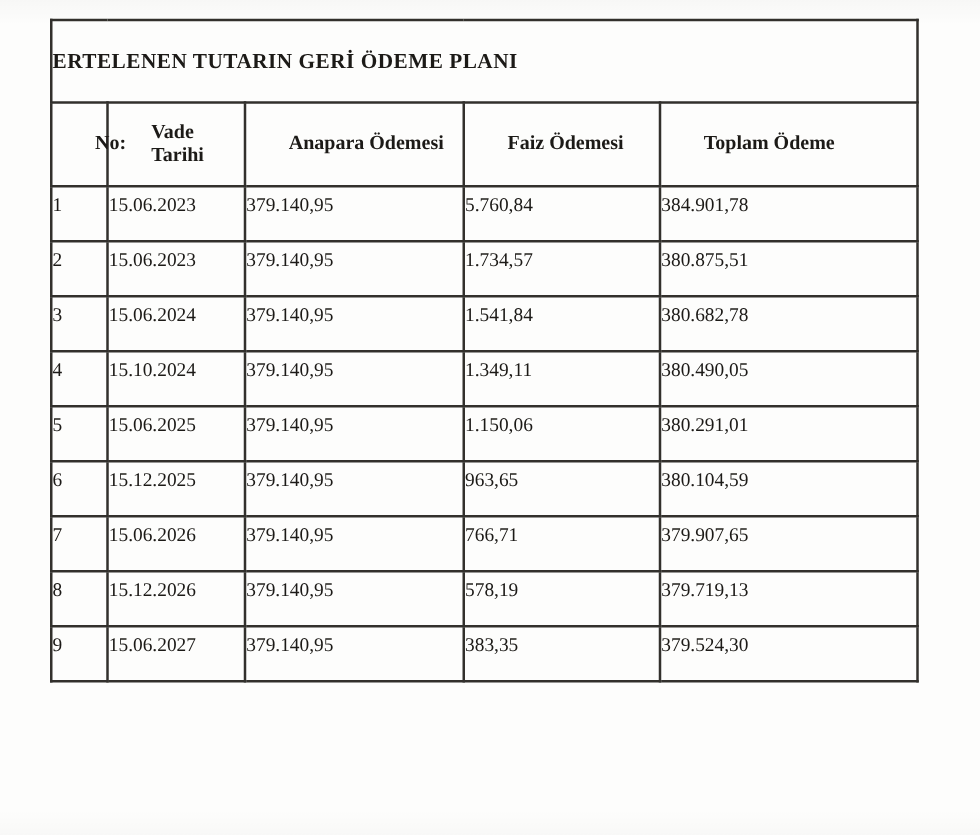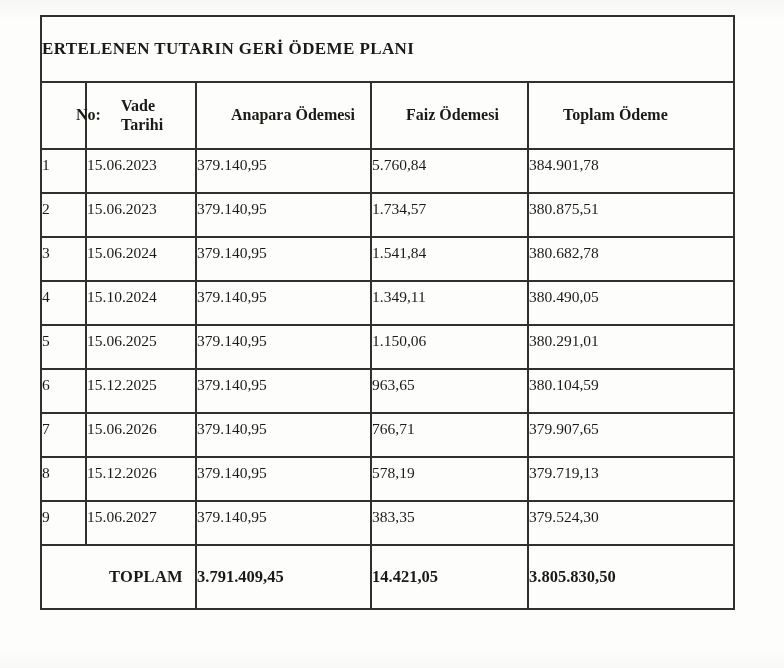--- a/index.html
+++ b/index.html
@@ -144,21 +144,15 @@
     <td>578,19</td>
     <td>379.719,13</td>
   </tr>
         <tr class="data-row">
     <td>9</td>
     <td>15.06.2027</td>
     <td>379.140,95</td>
     <td>383,35</td>
     <td>379.524,30</td>
   </tr>
-        <tr class="total-row">
-        <td colspan="2" class="total-label">TOPLAM</td>
-        <td>3.791.409,45</td>
-        <td>14.421,05</td>
-        <td>3.805.830,50</td>
-      </tr>
     </tbody>
   </table>
 </div>
 
 </body></html>

